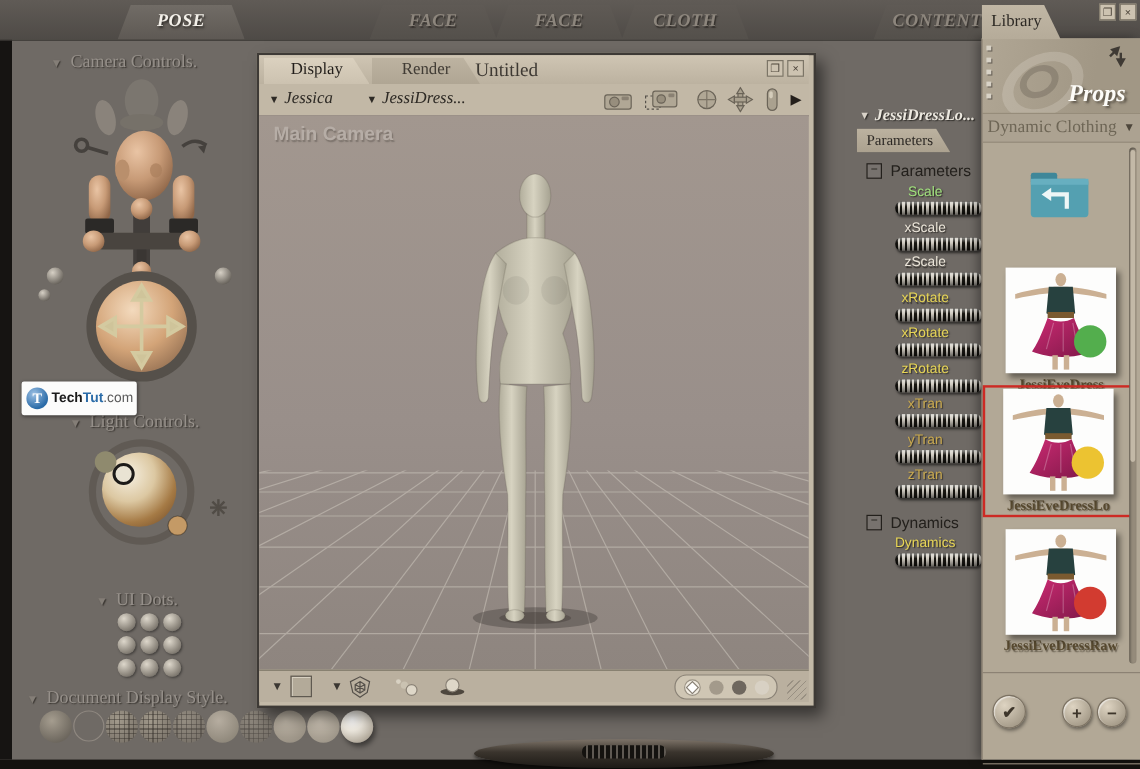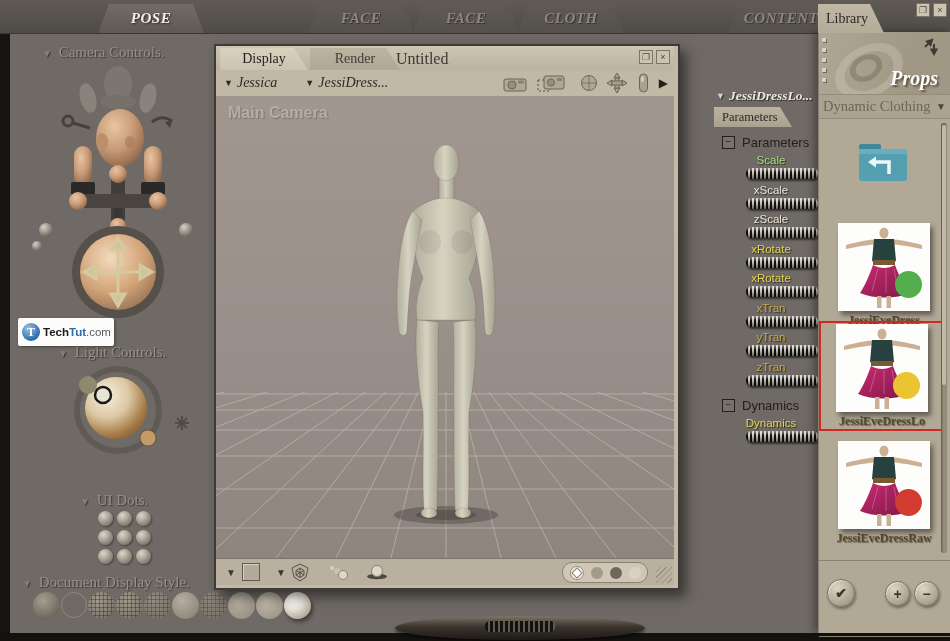--- a/index.html
+++ b/index.html
@@ -534,20 +534,24 @@
     </div>
     <div class="dial-row">
       <div class="dial-label" style="color: rgb(230, 212, 85);">xRotate</div>
       <div class="dial"></div>
     </div>
     <div class="dial-row">
       <div class="dial-label" style="color: rgb(230, 212, 85);">xRotate</div>
       <div class="dial"></div>
     </div>
     <div class="dial-row">
+      <div class="dial-label" style="color: rgb(230, 212, 85);">zRotate</div>
+      <div class="dial"></div>
+    </div>
+    <div class="dial-row">
       <div class="dial-label" style="color: rgb(201, 169, 78);">xTran</div>
       <div class="dial"></div>
     </div>
     <div class="dial-row">
       <div class="dial-label" style="color: rgb(201, 169, 78);">yTran</div>
       <div class="dial"></div>
     </div>
     <div class="dial-row">
       <div class="dial-label" style="color: rgb(201, 169, 78);">zTran</div>
       <div class="dial"></div>

